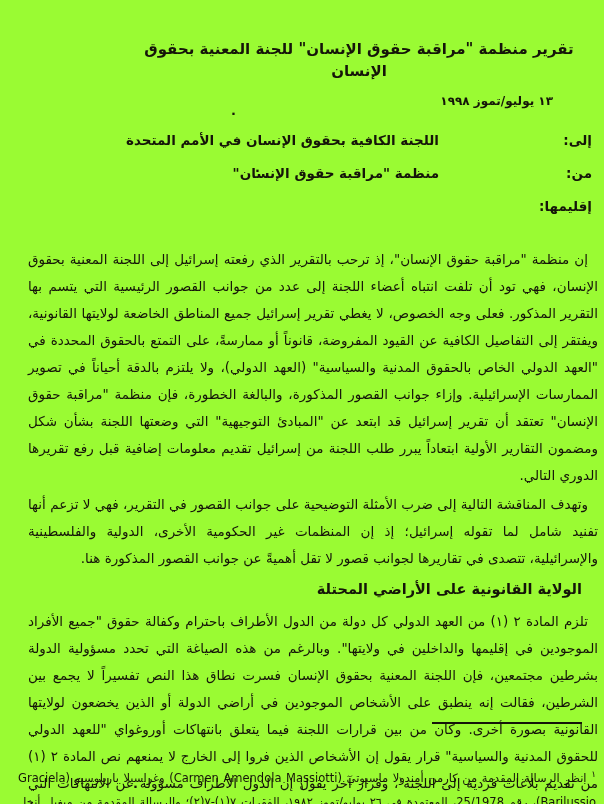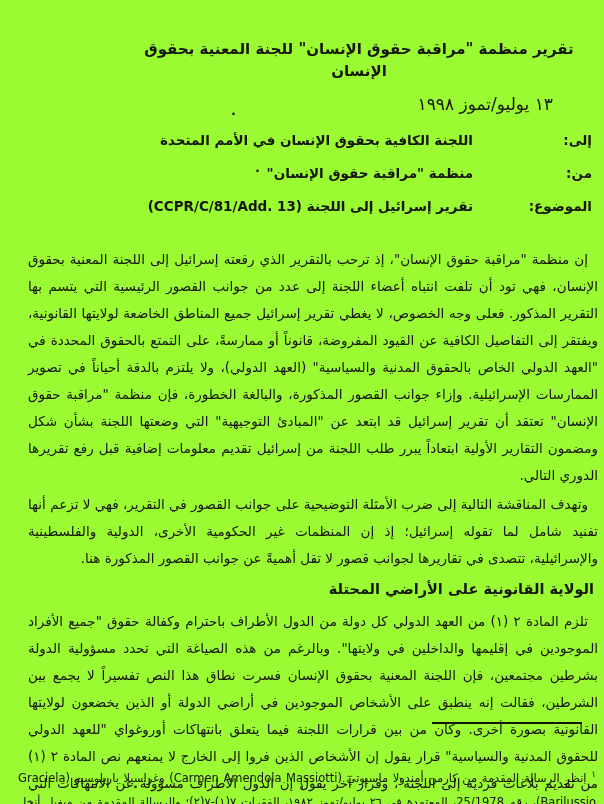--- a/index.html
+++ b/index.html
@@ -14,38 +14,38 @@
     overflow:hidden;
   }
   .page-title {
     position:absolute; top:38px; right:6px; left:120px;
     text-align:center;
     font-size:15px; font-weight:bold;
     line-height:22px;
   }
   .date-line {
     position:absolute; top:94px; right:51px;
-    font-size:17px; font-weight:normal;
+    font-size:12px; font-weight:bold;
   }
   .memo {
     position:absolute; top:130px; right:12px; left:28px;
     font-size:13.5px; font-weight:bold;
   }
   .memo-row { display:flex; margin-bottom:13px; line-height:20px; }
-  .memo-label { flex:0 0 119px; }
+  .memo-label { flex:0 0 119px;padding-left:34px; }
   .memo-value { flex:1; }
   .doc-body {
     position:absolute; top:246px; right:6px; left:28px;
     font-size:13.5px; line-height:27px;
     text-align:justify; text-justify:inter-word;
   }
   .para { margin:0 0 2px 0; text-indent:10px; }
   .section-heading {
     font-size:14.5px; font-weight:bold;
-    margin:7px 4px 9px 0; text-indent:0;
+    margin:7px 16px 9px 0; text-indent:0;
     line-height:20px;
   }
   sup { font-size:9px; line-height:0; vertical-align:super; }
   .footnote-divider {
     position:absolute; top:722px; right:22px;
     width:150px; height:2px; background:#151509;
   }
   .footnote {
     position:absolute; top:766px; right:8px; left:18px;
     font-size:11.5px; line-height:24px;
@@ -74,22 +74,21 @@
   <div class="memo">
     <div class="memo-row">
       <span class="memo-label">إلى:</span>
       <span class="memo-value">اللجنة الكافية بحقوق الإنسان في الأمم المتحدة</span>
     </div>
     <div class="memo-row">
       <span class="memo-label">من:</span>
       <span class="memo-value">منظمة "مراقبة حقوق الإنسان"</span>
     </div>
     <div class="memo-row">
-      <span class="memo-label">الموضوع:</span>
-      <span class="memo-value">تقرير إسرائيل إلى اللجنة (CCPR/C/81/Add. 13)</span>
+      <span class="memo-label">إقليمها:</span>
     </div>
   </div>
 
   <span class="artifact-dot dot-from-row">.</span>
 
   <div class="doc-body">
     <p class="para">إن منظمة "مراقبة حقوق الإنسان"، إذ ترحب بالتقرير الذي رفعته إسرائيل إلى اللجنة المعنية بحقوق الإنسان، فهي تود أن تلفت انتباه أعضاء اللجنة إلى عدد من جوانب القصور الرئيسية التي يتسم بها التقرير المذكور. فعلى وجه الخصوص، لا يغطي تقرير إسرائيل جميع المناطق الخاضعة لولايتها القانونية، ويفتقر إلى التفاصيل الكافية عن القيود المفروضة، قانوناً أو ممارسةً، على التمتع بالحقوق المحددة في "العهد الدولي الخاص بالحقوق المدنية والسياسية" (العهد الدولي)، ولا يلتزم بالدقة أحياناً في تصوير الممارسات الإسرائيلية. وإزاء جوانب القصور المذكورة، والبالغة الخطورة، فإن منظمة "مراقبة حقوق الإنسان" تعتقد أن تقرير إسرائيل قد ابتعد عن "المبادئ التوجيهية" التي وضعتها اللجنة بشأن شكل ومضمون التقارير الأولية ابتعاداً يبرر طلب اللجنة من إسرائيل تقديم معلومات إضافية قبل رفع تقريرها الدوري التالي.</p>
     <p class="para">وتهدف المناقشة التالية إلى ضرب الأمثلة التوضيحية على جوانب القصور في التقرير، فهي لا تزعم أنها تفنيد شامل لما تقوله إسرائيل؛ إذ إن المنظمات غير الحكومية الأخرى، الدولية والفلسطينية والإسرائيلية، تتصدى في تقاريرها لجوانب قصور لا تقل أهميةً عن جوانب القصور المذكورة هنا.</p>
     <h2 class="section-heading">الولاية القانونية على الأراضي المحتلة</h2>
     <p class="para"><span>تلزم المادة ٢ (١) من العهد الدولي كل دولة من الدول الأطراف باحترام وكفالة حقوق "جميع الأفراد الموجودين في إقليمها والداخلين في ولايتها". وبالرغم من هذه الصياغة التي تحدد مسؤولية الدولة بشرطين مجتمعين، فإن اللجنة المعنية بحقوق الإنسان فسرت نطاق هذا النص تفسيراً لا يجمع بين الشرطين، فقالت إنه ينطبق على الأشخاص الموجودين في أراضي الدولة أو الذين يخضعون لولايتها القانونية بصورة أخرى. وكان من بين قرارات اللجنة فيما يتعلق بانتهاكات أوروغواي "للعهد الدولي للحقوق المدنية والسياسية" قرار يقول إن الأشخاص الذين فروا إلى الخارج لا يمنعهم نص المادة ٢ (١) من تقديم بلاغات فردية إلى اللجنة</span><sup>١</sup><span>، وقرار آخر يقول إن الدول الأطراف مسؤولة عن الانتهاكات التي يرتكبها ممثلوها الدبلوماسيون في الخارج</span><sup>٢</sup><span>، وقرار يقول</span></p>

